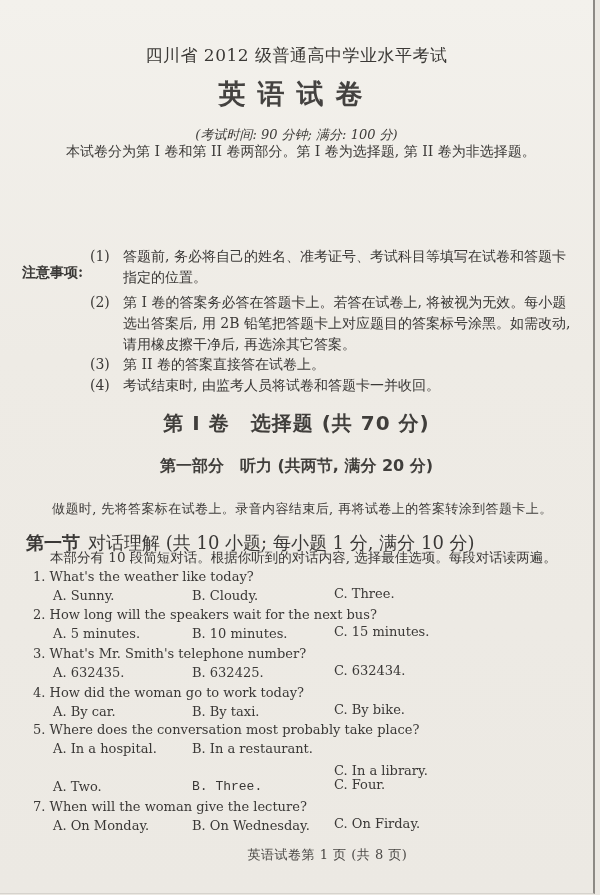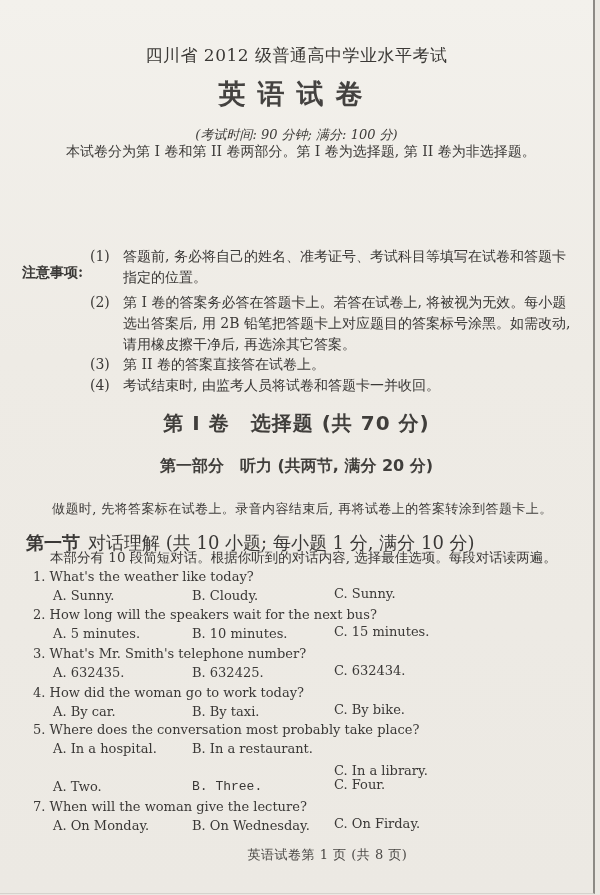--- a/index.html
+++ b/index.html
@@ -93,21 +93,21 @@
     <b>第一节</b><span>对话理解 (共 10 小题; 每小题 1 分, 满分 10 分)</span>
   </div>
   <div class="abs subsection-desc">本部分有 10 段简短对话。根据你听到的对话内容, 选择最佳选项。每段对话读两遍。</div>
 
   <div class="abs q q-stem" style="top:569px;">
     <span>1.</span>
     <span>What's the weather like today?</span>
   </div>
   <div class="abs opt opt-a" style="top:588px;">A.  Sunny.</div>
   <div class="abs opt opt-b" style="top:588px;">B.  Cloudy.</div>
-  <div class="abs opt opt-c" style="top:586px;">C.  Sunny.</div>
+  <div class="abs opt opt-c" style="top:586px;">C.  Three.</div>
 
   <div class="abs q q-stem" style="top:607px;">
     <span>2.</span>
     <span>How long will the speakers wait for the next bus?</span>
   </div>
   <div class="abs opt opt-a" style="top:626px;">A.  5 minutes.</div>
   <div class="abs opt opt-b" style="top:626px;">B.  10 minutes.</div>
   <div class="abs opt opt-c" style="top:624px;">C.  15 minutes.</div>
 
   <div class="abs q q-stem" style="top:646px;">

